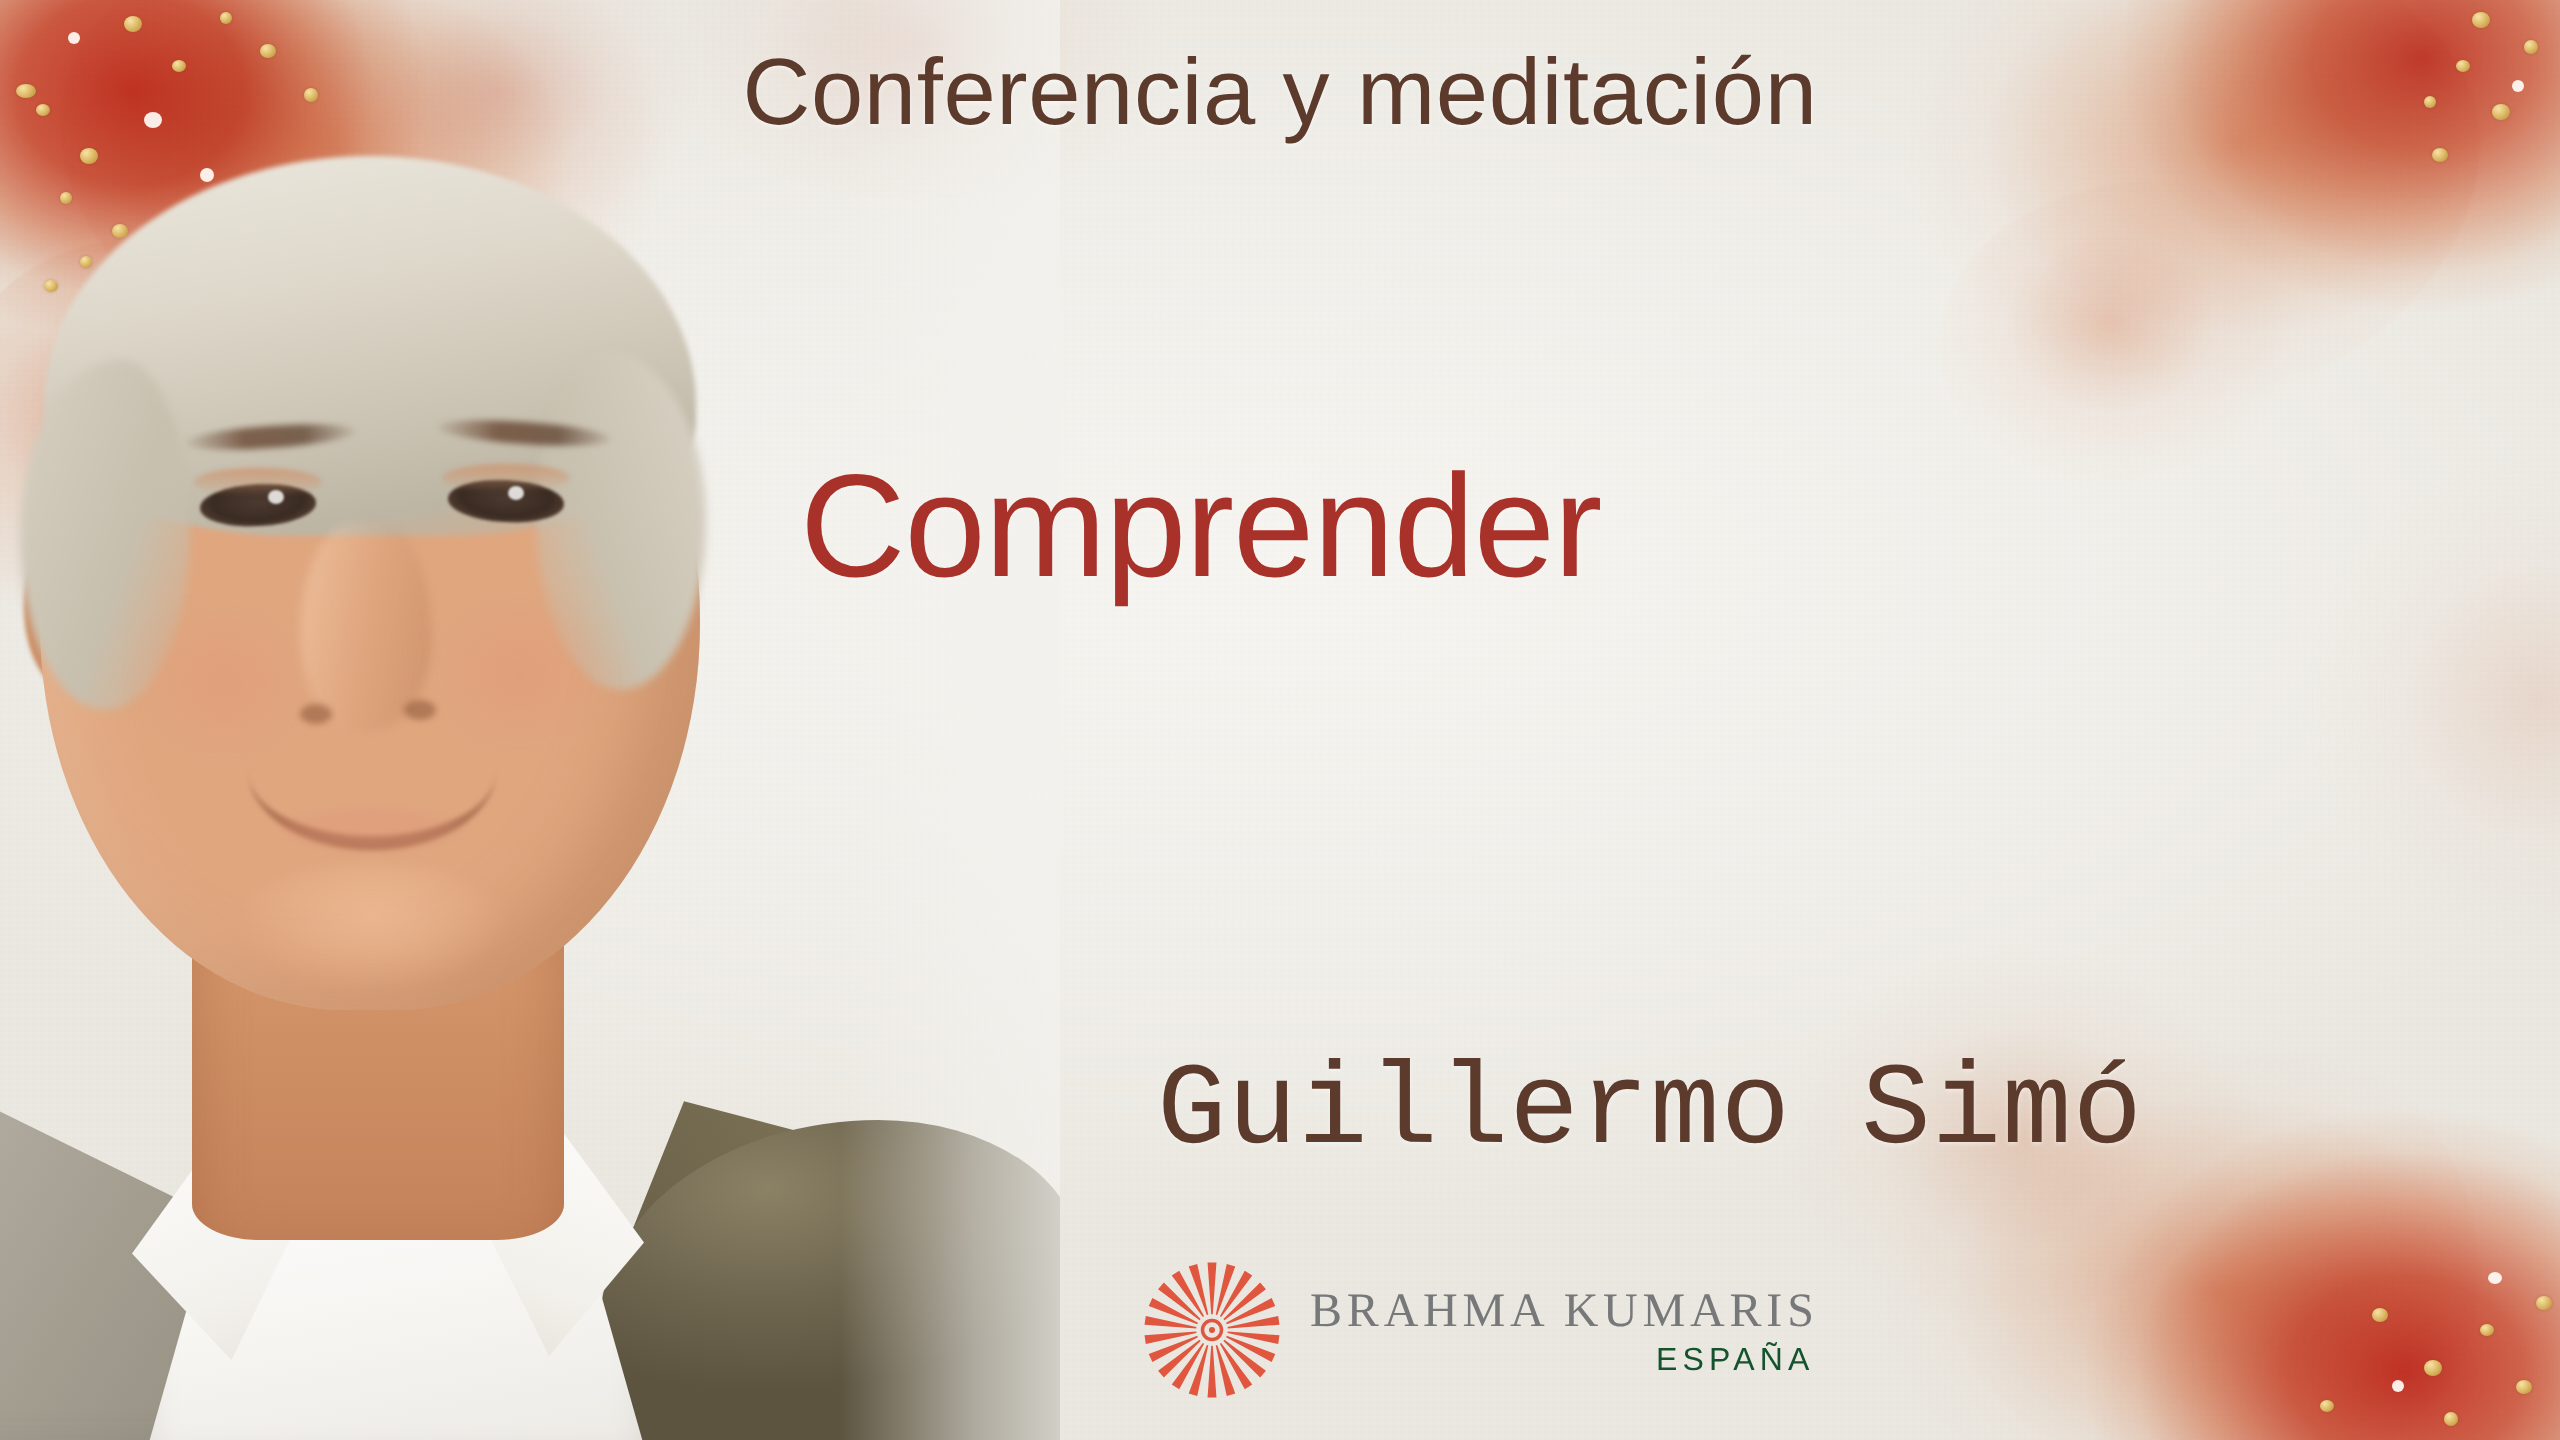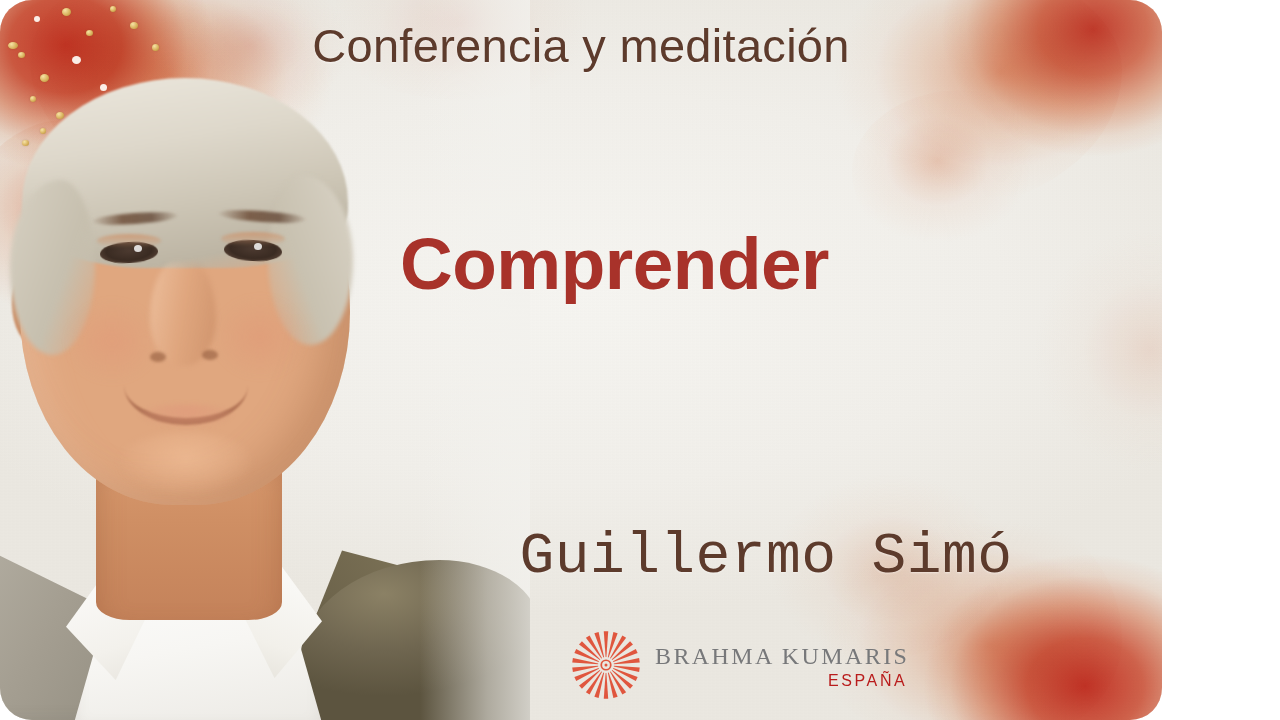--- a/index.html
+++ b/index.html
@@ -2,26 +2,25 @@
 <html><head>
 <meta charset="utf-8">
 <style>
   html, body {
     margin: 0;
     padding: 0;
     background: #ffffff;
   }
   #slide {
     position: relative;
-    width: 1162px;
+    width: 1280px;
     height: 720px;
     overflow: hidden;
     background: #f2f1ed;
     font-family: "Liberation Sans", sans-serif;
-    border-radius: 32px;
   }
 
   
   .paper-base {
     position: absolute;
     inset: 0;
     background:
       radial-gradient(ellipse 60% 45% at 50% 40%, #f6f5f1 0%, #f1efea 60%, #ebe8e1 100%);
   }
   .paper-grain {
@@ -340,21 +339,21 @@
     text-shadow: 0 1px 2px rgba(255,255,255,.55);
     white-space: nowrap;
   }
   .headline {
     position: absolute;
     left: 400px;
     right: 14px;
     top: 222px;
     color: #a8322a;
     font-size: 73px;
-    font-weight: 700;
+    font-weight: 400;
     line-height: 1.16;
     letter-spacing: -0.5px;
     text-align: left;
     text-shadow: 0 1px 2px rgba(255,255,255,.35);
   }
   .headline .line1 { display: block; }
   .headline .line2 { display: block; white-space: nowrap; }
   .speaker {
     position: absolute;
     left: 400px; right: 30px;
@@ -399,21 +398,21 @@
     color: #77787a;
     letter-spacing: 2.4px;
     line-height: 1;
     white-space: nowrap;
   }
   .logo-sub {
     margin-top: 5px;
     margin-right: 2px;
     font-family: "Liberation Sans", sans-serif;
     font-size: 16px;
-    color: #b91c1c;
+    color: #14532d;
     letter-spacing: 2.6px;
     line-height: 1;
     white-space: nowrap;
   }
 </style>
 </head>
 <body>
 
 <div id="slide">
 

